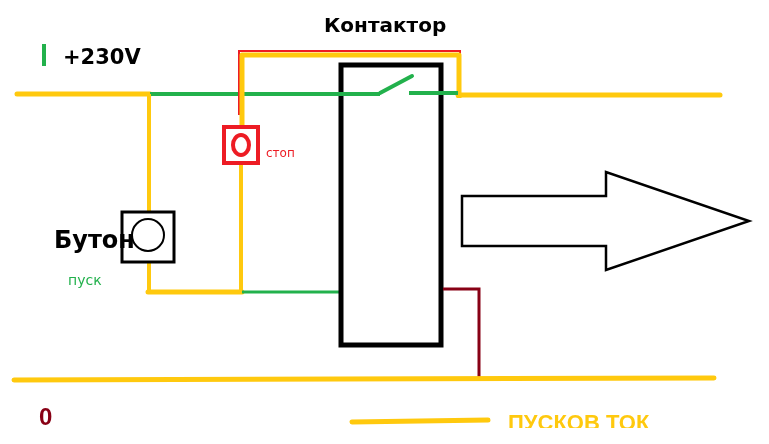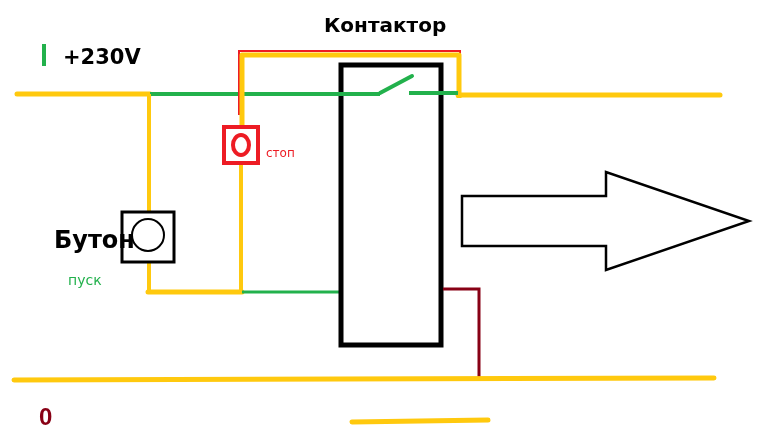--- a/index.html
+++ b/index.html
@@ -64,13 +64,14 @@
 
     <line x1="352" y1="422" x2="488" y2="420" stroke="#ffc90e" stroke-width="5" stroke-linecap="round"></line>
   </svg>
 
   <div class="lbl" id="title">Контактор</div>
   <div class="lbl" id="v230">+230V</div>
   <div class="lbl" id="buton">Бутон</div>
   <div class="lbl" id="pusk">пуск</div>
   <div class="lbl" id="stop">стоп</div>
   <div class="lbl" id="zero">0</div>
+  <div class="lbl" id="legend">ПУСКОВ ТОК</div>
 </div>
 
 </body></html>

